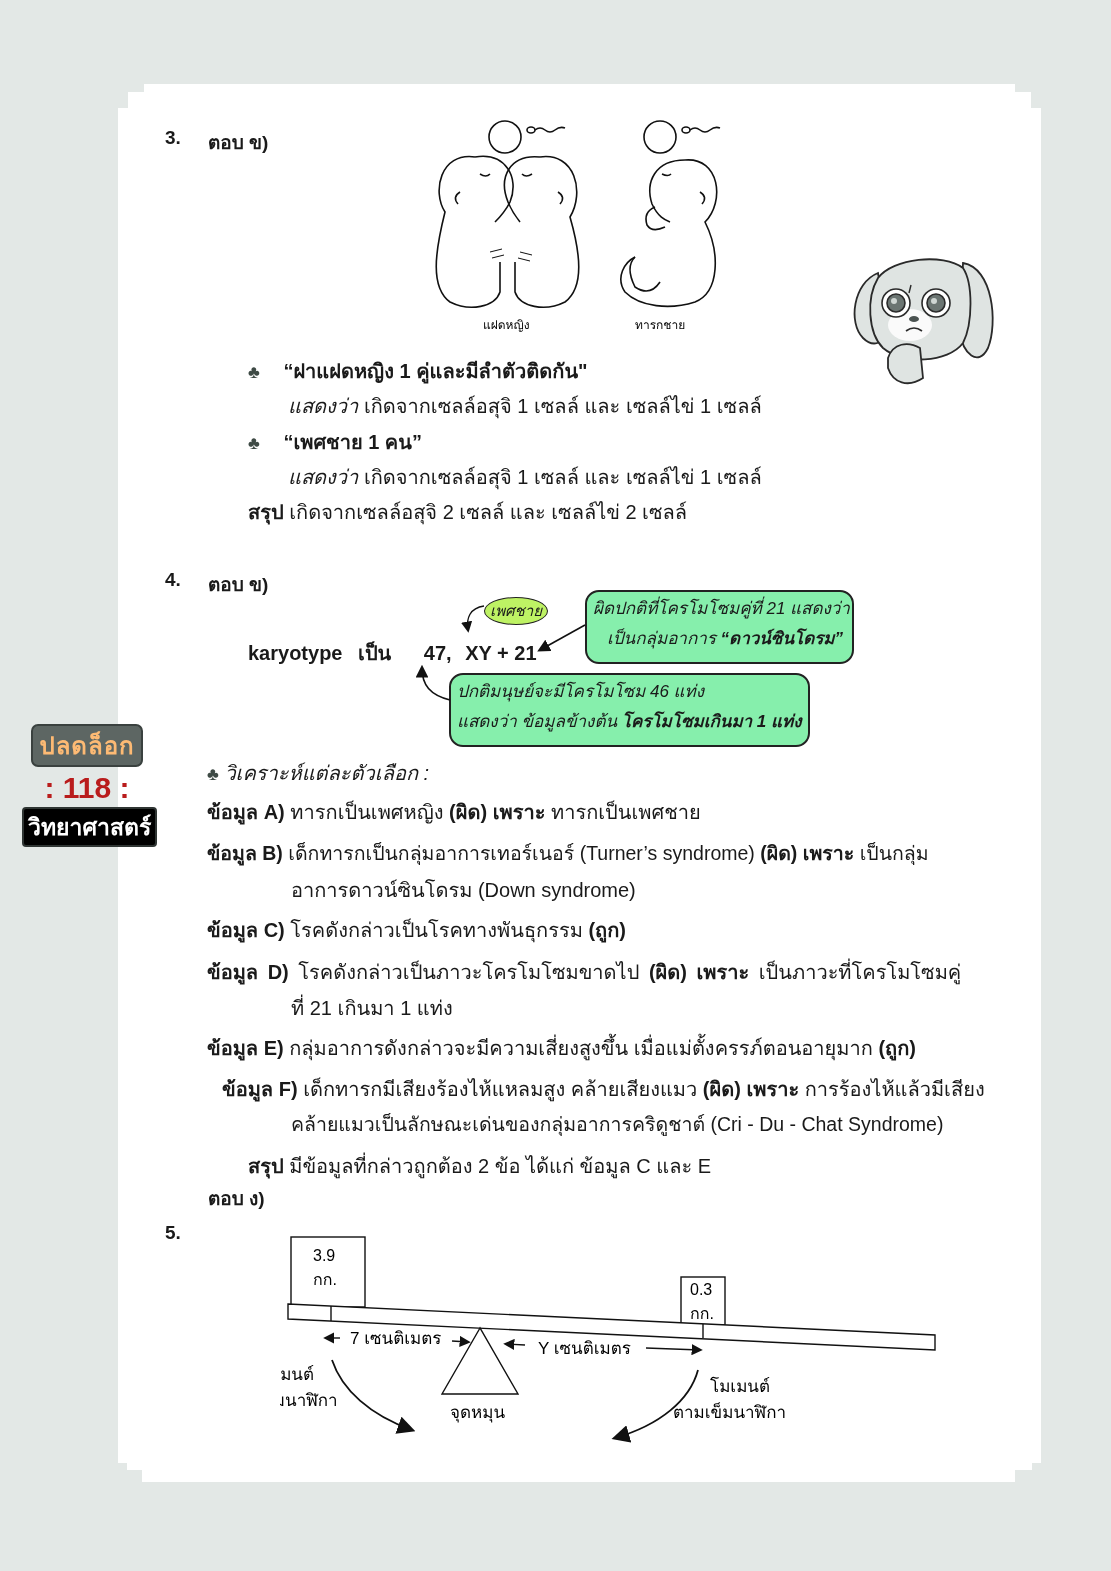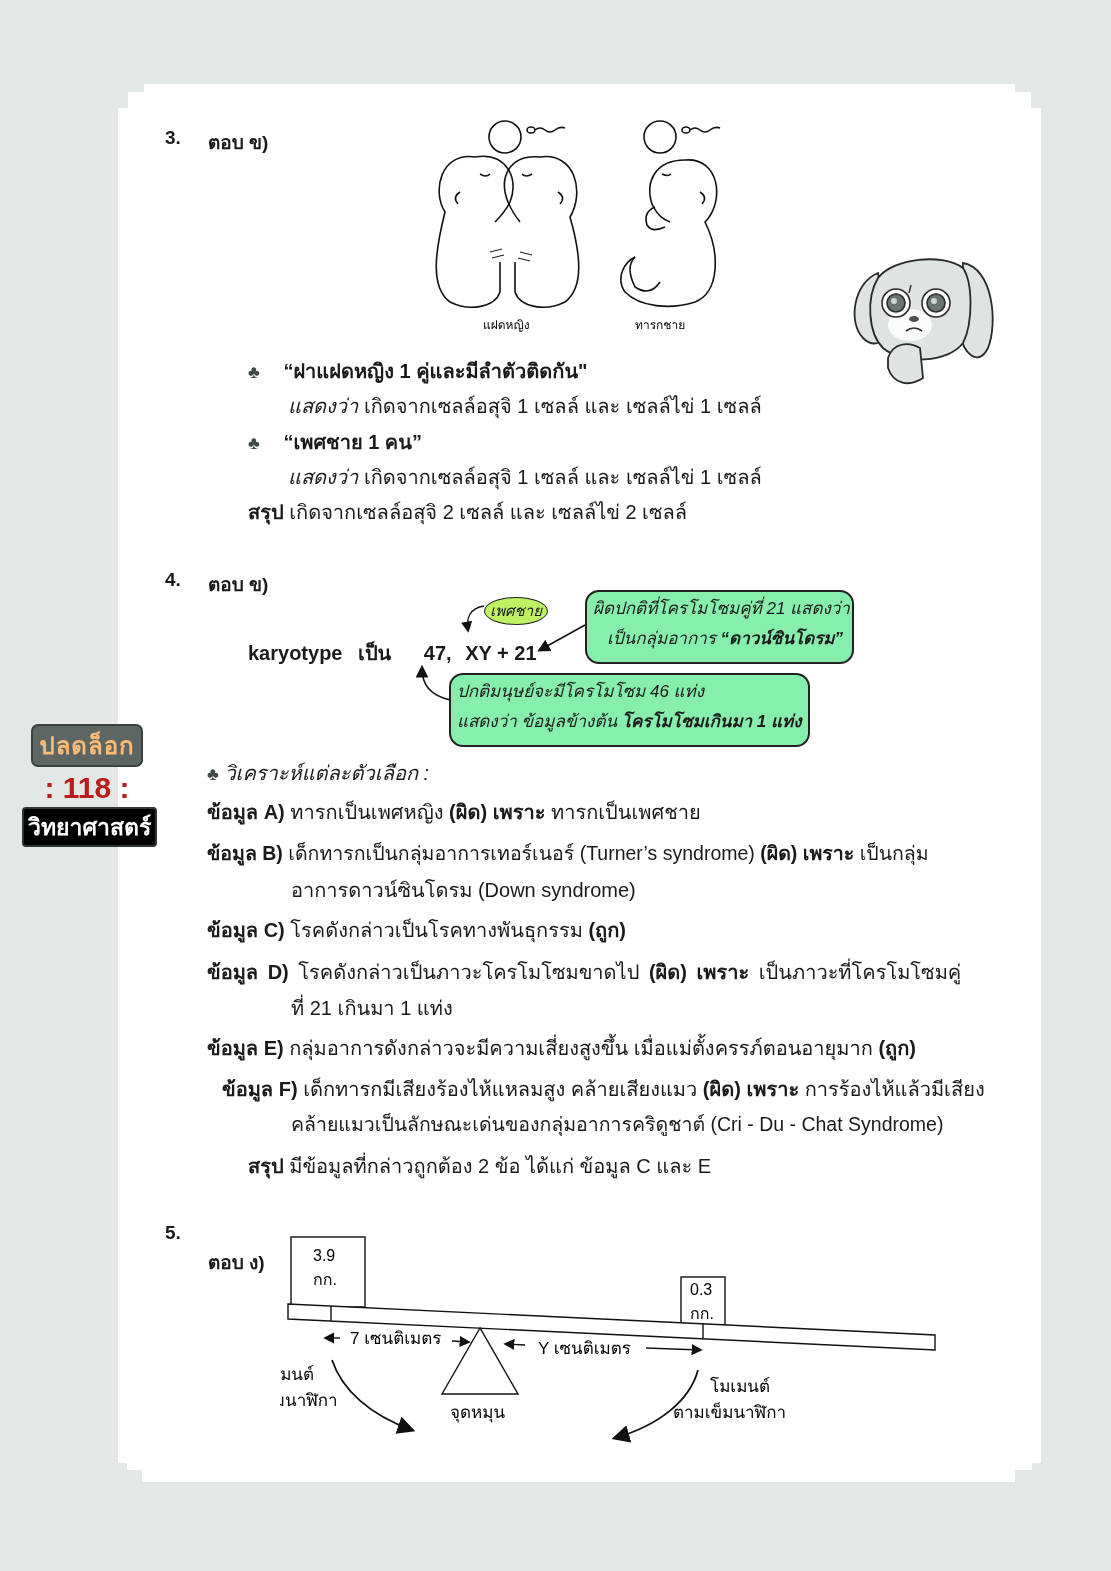--- a/index.html
+++ b/index.html
@@ -223,21 +223,21 @@
   <span>การร้องไห้แล้วมีเสียง</span>
 </div>
 <div class="line" style="left:291px; top:1109px; font-size:19.5px;">คล้ายแมวเป็นลักษณะเด่นของกลุ่มอาการคริดูชาต์ (Cri - Du - Chat Syndrome)</div>
 
 <div class="line" style="left:248px; top:1150px;">
   <span class="bold">สรุป</span>
   <span>มีข้อมูลที่กล่าวถูกต้อง 2 ข้อ ได้แก่ ข้อมูล C และ E</span>
 </div>
 
 <div class="abs q-num" style="left:165px; top:1222px;">5.</div>
-<div class="abs q-ans" style="left:208px; top:1247px;text-align:right;">ตอบ ง)</div>
+<div class="abs q-ans" style="left:208px; top:1183px;text-align:right;">ตอบ ง)</div>
 
 <svg class="abs" style="left:280px; top:1230px;" width="670" height="220" viewBox="0 0 670 220">
   <defs>
     <marker id="sa" markerWidth="8" markerHeight="8" refX="6" refY="4" orient="auto">
       <path d="M0 0 L8 4 L0 8 Z" fill="#111"></path>
     </marker>
     <marker id="ba" markerWidth="10" markerHeight="10" refX="8" refY="5" orient="auto">
       <path d="M0 0 L10 5 L0 10 Z" fill="#111"></path>
     </marker>
   </defs>

